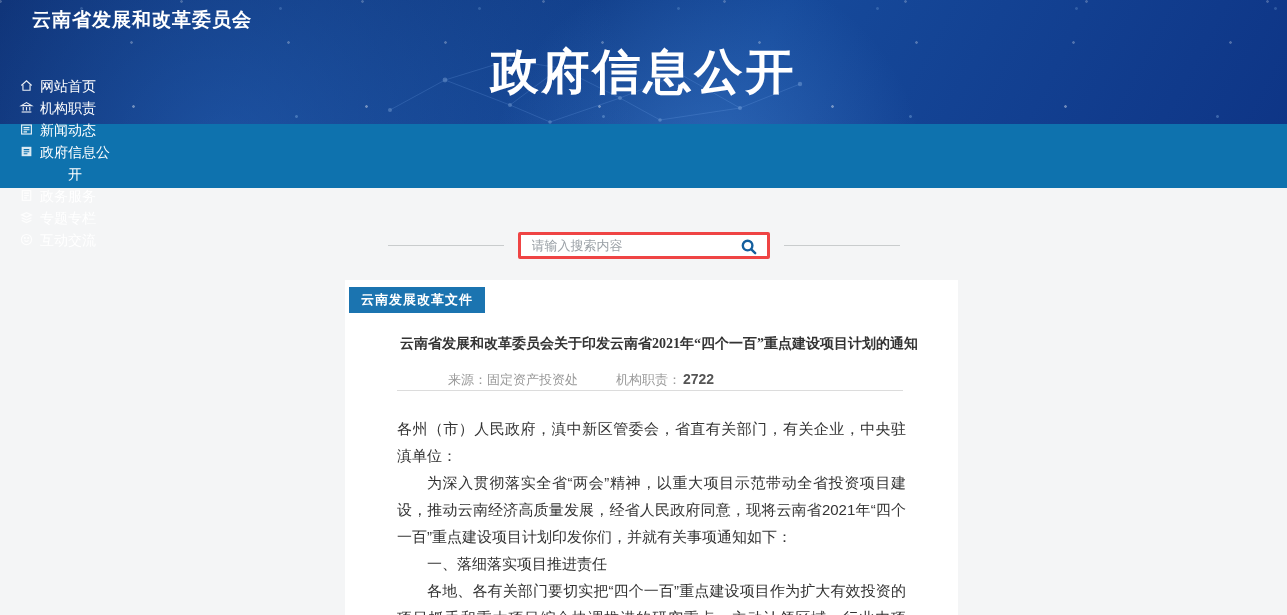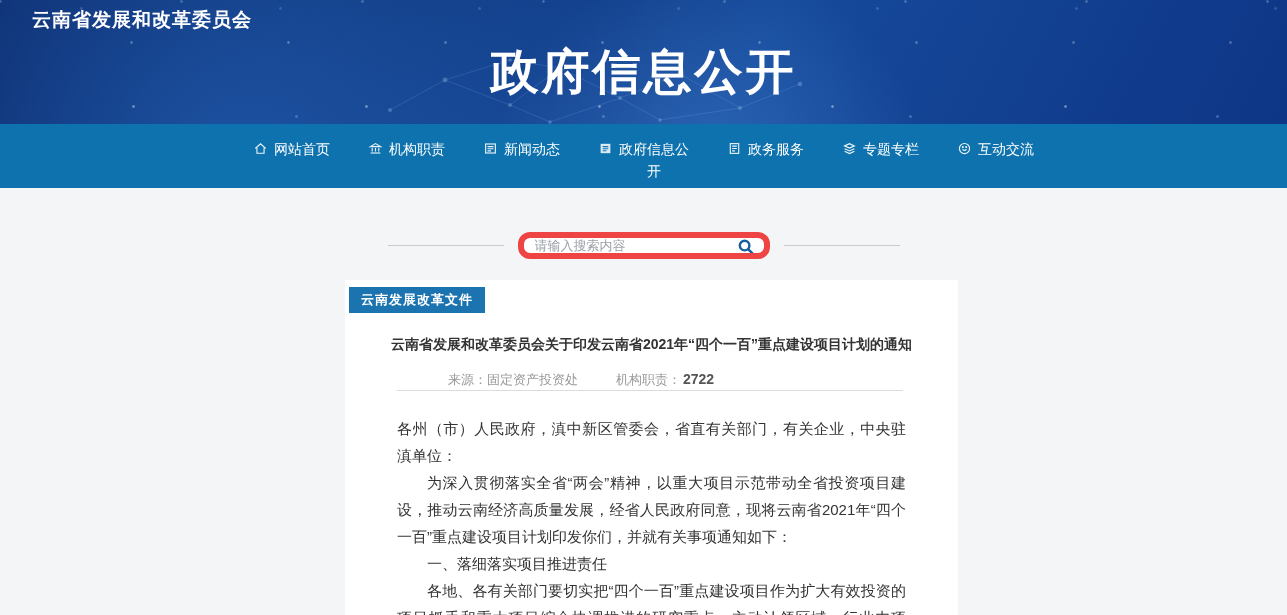--- a/index.html
+++ b/index.html
@@ -35,60 +35,60 @@
   }
   .banner-title {
     position:absolute; left:0; top:40px; width:100%; text-align:center;
     color:#fff; font-size:48px; font-weight:bold; letter-spacing:3px; z-index:2;
   }
 
   
   .nav {
     position:absolute; left:0; top:124px; width:1287px; height:64px;
     background:#0e72ae; display:flex; justify-content:center;
-    align-items:flex-start; padding-top:14px; z-index:4;
+    align-items:flex-start; padding-top:14px; z-index:4;flex-direction:column;
   }
   .nav-item {
     display:flex; align-items:flex-start; color:#fff; font-size:14px;
     padding:0 19px; cursor:pointer; line-height:22px;
   }
   .nav-item .ico { margin:3px 6px 0 0; display:block; opacity:.92; }
   .nav-item .lbl { white-space:nowrap; }
   .nav-item.wrapped .lbl { white-space:normal; width:70px; text-align:center; }
 
   
   .search-row {
     position:absolute; left:0; top:232px; width:1287px;
     display:flex; align-items:center; justify-content:center; gap:14px;
   }
   .rule { width:116px; height:0; border-top:1px solid #c9cccd; }
   .search-box {
-    width:252px; height:27px; border:6px solid #ef4444; border-radius:12px;
+    width:252px; height:27px; border:3px solid #ef4444; border-radius:2px;
     background:#fff; display:flex; align-items:center; overflow:hidden;
   }
   .search-box input {
     flex:1; border:none; outline:none; font-size:13px; padding:0 6px 0 11px;
     color:#333; background:transparent; font-family:inherit;
   }
   .search-box input::placeholder { color:#9aa0a6; }
   .search-btn { border:none; background:transparent; cursor:pointer; padding:2px 9px 0 2px; display:flex; }
 
   
   .card {
     position:absolute; left:345px; top:280px; width:613px; height:335px;
     background:#fff; overflow:hidden;
   }
   .badge {
     position:absolute; left:4px; top:7px; background:#1b74b0; color:#fff;
     font-size:13px; font-weight:bold; padding:4px 12px; letter-spacing:1px;
     cursor:pointer;
   }
   .card-title {
-    padding:54px 40px 0; text-align:center; font-size:14px; font-weight:bold;
-    color:#333; line-height:20px;
+    padding:54px 40px 0; text-align:right; font-size:14px; font-weight:bold;
+    color:#333; line-height:20px;font-family:Liberation Serif, serif;
   }
   .meta {
     margin:17px 55px 0 103px; display:flex; font-size:13px; color:#999;
     line-height:17px;
   }
   .meta-item1 { width:139px; }
   .meta-item2 { width:168px; }
   .meta-views b { color:#555; font-size:14px; margin-left:2px;text-align:center; }
   .divider { margin:2px 55px 0 52px; border-top:1px solid #dcdcdc; }
   .body-text {

